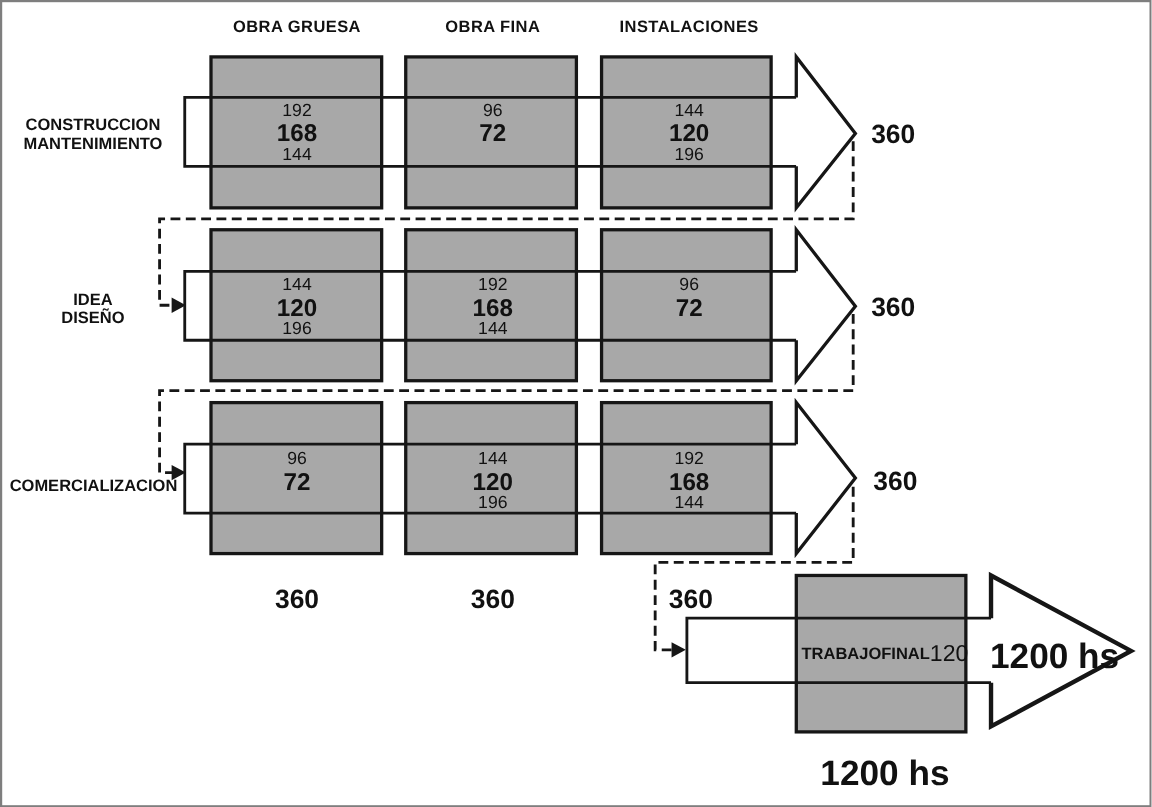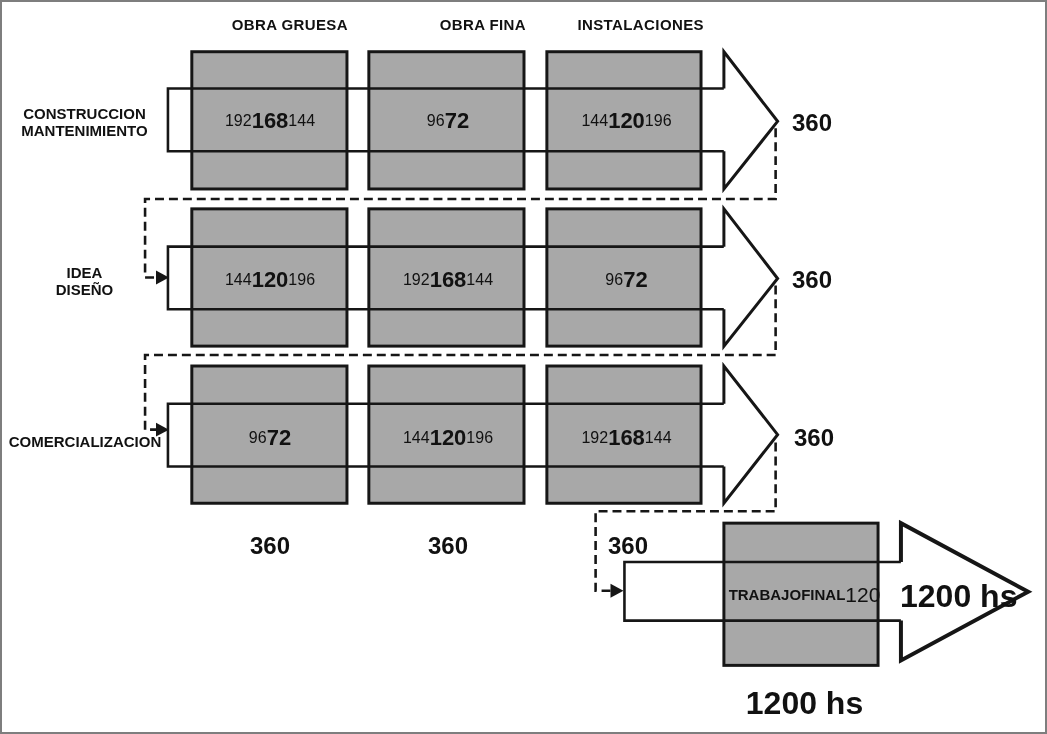--- a/index.html
+++ b/index.html
@@ -10,28 +10,28 @@
     border:2px solid #7e7e7e;
     background:#ffffff;
     font-family:"Liberation Sans","DejaVu Sans",sans-serif;
     color:#111;
     overflow:hidden;
   }
   #shapes{position:absolute;left:0;top:0;width:100%;height:100%;}
   .abs{position:absolute;}
   .hdr{
     font-weight:bold;font-size:15px;letter-spacing:.4px;
-    text-align:right;white-space:nowrap;
+    text-align:center;white-space:nowrap;
   }
   .rowlabel{
     font-weight:bold;font-size:15px;line-height:17px;
     text-align:center;white-space:nowrap;
   }
   .numstack{
-    display:flex;flex-direction:row;align-items:center;justify-content:center;
+    display:flex;flex-direction:column;align-items:center;justify-content:center;
     text-align:center;
   }
   .num-s{font-size:16px;line-height:18px;height:18px;}
   .num-b{font-size:22px;line-height:22px;height:22px;font-weight:bold;}
   .total{
     font-weight:bold;font-size:24px;line-height:24px;
     text-align:center;white-space:nowrap;
   }
   .finalstack{
     display:flex;align-items:center;justify-content:center;

